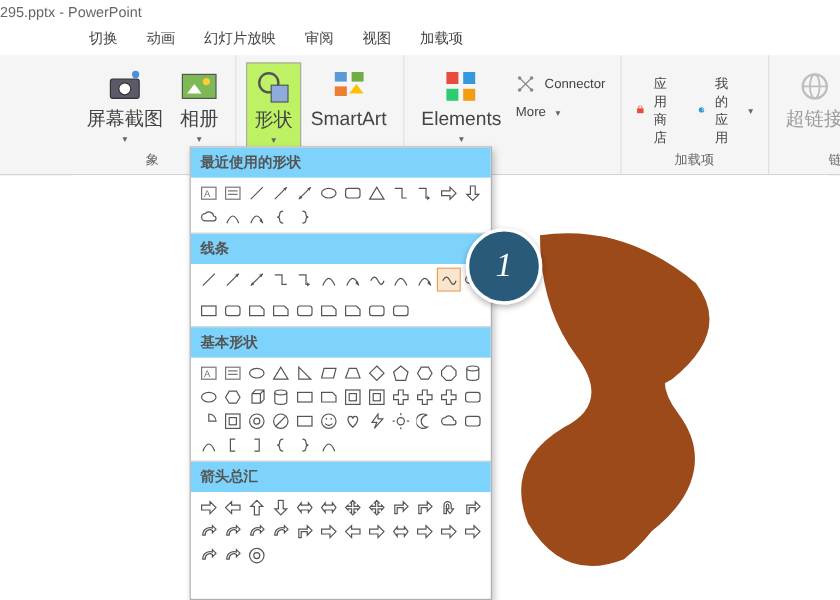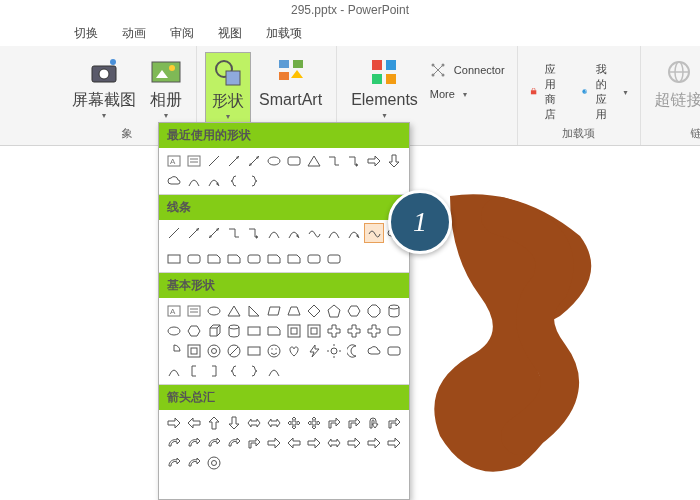--- a/index.html
+++ b/index.html
@@ -1,20 +1,20 @@
 <!DOCTYPE html>
 <html><head>
 <meta charset="utf-8">
 <style>
   * { box-sizing: border-box; margin: 0; padding: 0; font-family: "Microsoft YaHei", "Segoe UI", sans-serif; }
   body { width: 700px; height: 500px; overflow: hidden; background: #fff; position: relative; }
   
-  .title-bar { height: 20px; text-align: center; font-size: 12px; color: #666; padding-top: 3px; }
+  .title-bar { height: 20px; font-size: 12px; color: #666; padding-top: 3px; }
   
-  .tabs { height: 26px; display: flex; padding-left: 72px; gap: 20px; font-size: 12px; color: #444; align-items: center; }
+  .tabs { height: 26px; display: flex; padding-left: 72px; gap: 20px; font-size: 12px; color: #444; }
   .tab { cursor: pointer; padding: 4px 2px; }
   
   .ribbon { height: 100px; background: #f5f5f5; border-bottom: 1px solid #d4d4d4; display: flex; padding-left: 58px; position: relative; }
   .ribbon-group { display: flex; flex-direction: column; align-items: center; border-right: 1px solid #e0e0e0; padding: 0 8px; height: 100%; }
   .ribbon-group-items { display: flex; align-items: flex-start; padding-top: 6px; flex: 1; gap: 2px; }
   .ribbon-group-label { font-size: 11px; color: #666; padding-bottom: 4px; }
   .ribbon-btn { display: flex; flex-direction: column; align-items: center; gap: 2px; padding: 4px 6px; cursor: pointer; min-width: 40px; }
   .ribbon-btn .icon { width: 32px; height: 32px; display: flex; align-items: center; justify-content: center; }
   .ribbon-btn .lbl { font-size: 16px; color: #444; text-align: center; line-height: 1.2; white-space: nowrap; }
   .ribbon-btn.active { background: #bef264; border: 1px solid #aaa; }
@@ -24,37 +24,38 @@
   .small-item .si { width: 16px; height: 16px; display: inline-flex; align-items: center; justify-content: center; }
   
   .canvas-area { position: absolute; top: 146px; left: 60px; right: 10px; bottom: 0; background: #fff; }
   .brown-stroke { position: absolute; top: 30px; left: 340px; width: 230px; height: 320px; }
   
   .shapes-panel { position: absolute; top: 122px; left: 158px; width: 252px; height: 378px; background: #fff; border: 1px solid #b0b0b0; box-shadow: 2px 3px 6px rgba(0,0,0,.25); z-index: 20; overflow: hidden; }
   .shapes-scroll { width: 100%; height: 100%; overflow-y: auto; }
   .shapes-scroll::-webkit-scrollbar { width: 14px; }
   .shapes-scroll::-webkit-scrollbar-track { background: #efefef; border-left: 1px solid #ddd; }
   .shapes-scroll::-webkit-scrollbar-thumb { background: #c8c8c8; }
-  .section-header { background: #84cc16; padding: 4px 8px; font-size: 12px; color: #555; font-weight: bold; border-top: 1px solid #d4d4d4; }
+  .section-header { background: #7dd3fc; padding: 4px 8px; font-size: 12px; color: #555; font-weight: bold; border-top: 1px solid #d4d4d4; }
   .section-header:first-child { border-top: none; }
   .shapes-grid { display: flex; flex-wrap: wrap; padding: 4px 6px; gap: 2px 2px; }
   .shape-cell { width: 18px; height: 18px; display: inline-flex; align-items: center; justify-content: center; cursor: pointer; }
   .shape-cell.highlighted { background: #fce5cd; outline: 1px solid #e8a05a; }
   .shape-cell svg { width: 14px; height: 14px; }
   
   .step-badge { position: absolute; top: 190px; left: 388px; width: 64px; height: 64px; border-radius: 50%; background: #2a5a7a; border: 3px solid #fff; box-shadow: 0 2px 5px rgba(0,0,0,.3); display: flex; align-items: center; justify-content: center; color: #fff; font-size: 28px; font-style: italic; font-family: Georgia, serif; z-index: 30; }
 </style>
 </head>
 <body>
 
 <div class="title-bar">295.pptx - PowerPoint</div>
 
 <div class="tabs">
   <span class="tab">切换</span>
   <span class="tab">动画</span>
+  <span class="tab">幻灯片放映</span>
   <span class="tab">审阅</span>
   <span class="tab">视图</span>
   <span class="tab">加载项</span>
 </div>
 
 <div class="ribbon">
   <div class="ribbon-group">
     <div class="ribbon-group-items">
       <div class="ribbon-btn">
         <span class="icon">

